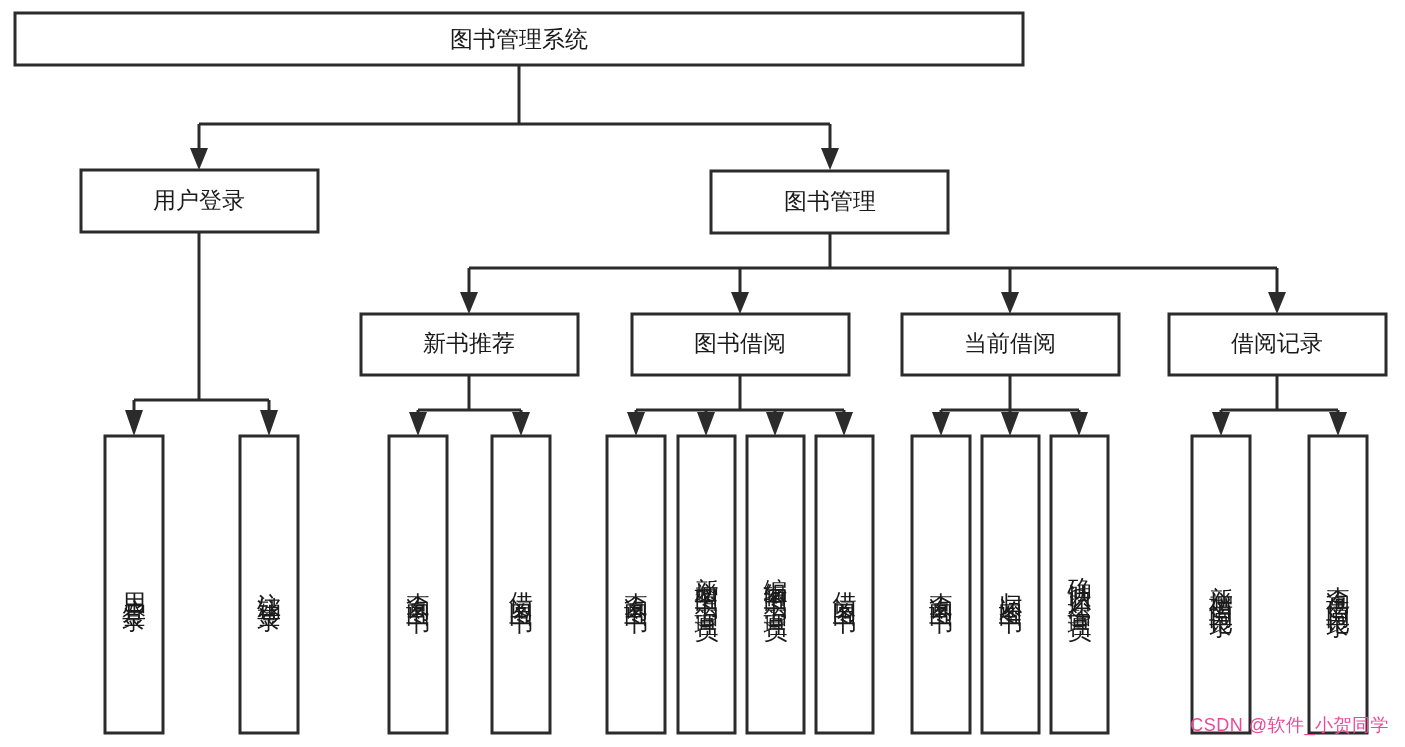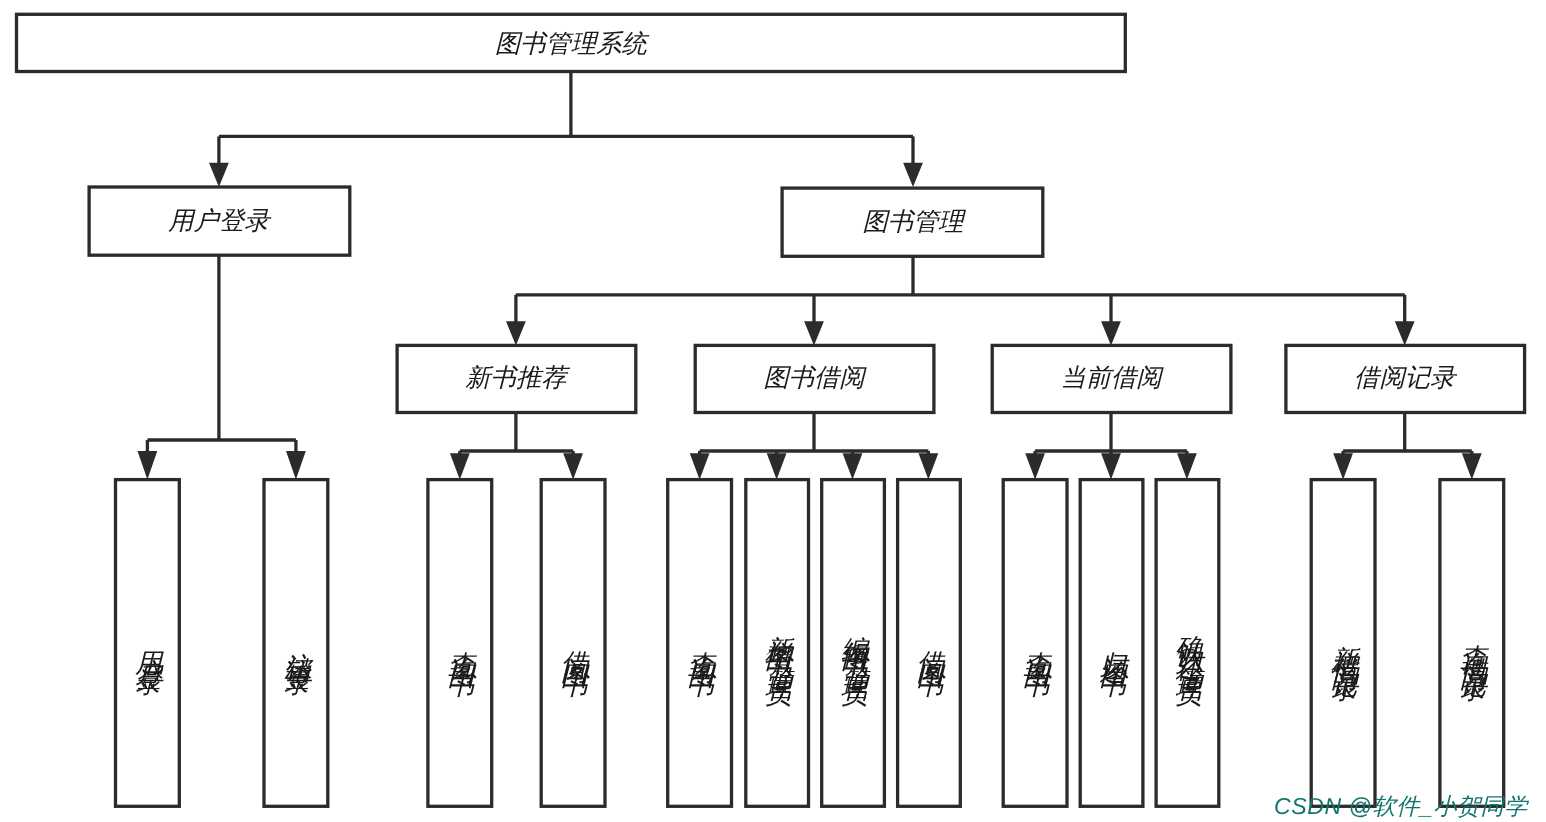--- a/index.html
+++ b/index.html
@@ -13,21 +13,20 @@
     font-family: "Liberation Sans", "DejaVu Sans", sans-serif;
     overflow: hidden;
     position: relative;
   }
   #diagram-root {
     position: absolute;
     left: 0;
     top: 0;
     width: 1405px;
     height: 747px;
-    font-style: italic;
   }
   svg.diagram {
     display: block;
     width: 1405px;
     height: 747px;
   }
   .node-box {
     fill: #ffffff;
     stroke: #2b2b2b;
     stroke-width: 3;
@@ -64,24 +63,24 @@
     font-size: 24px;
     line-height: 1;
     letter-spacing: 6px;
     color: #1a1a1a;
     text-align: center;
     display: block;
   }
   .watermark {
     position: absolute;
     right: 16px;
-    bottom: 0;
-    font-family: "Liberation Sans", "DejaVu Sans", sans-serif;
-    font-size: 21px;
-    color: #0f766e;
+    bottom: 10px;
+    font-family: "Liberation Sans", "DejaVu Sans", sans-serif;
+    font-size: 18px;
+    color: #ec4899;
     letter-spacing: 0.5px;
     white-space: nowrap;
     pointer-events: none;
   }
 </style>
 </head>
 <body>
 
 <div id="diagram-root">
 

